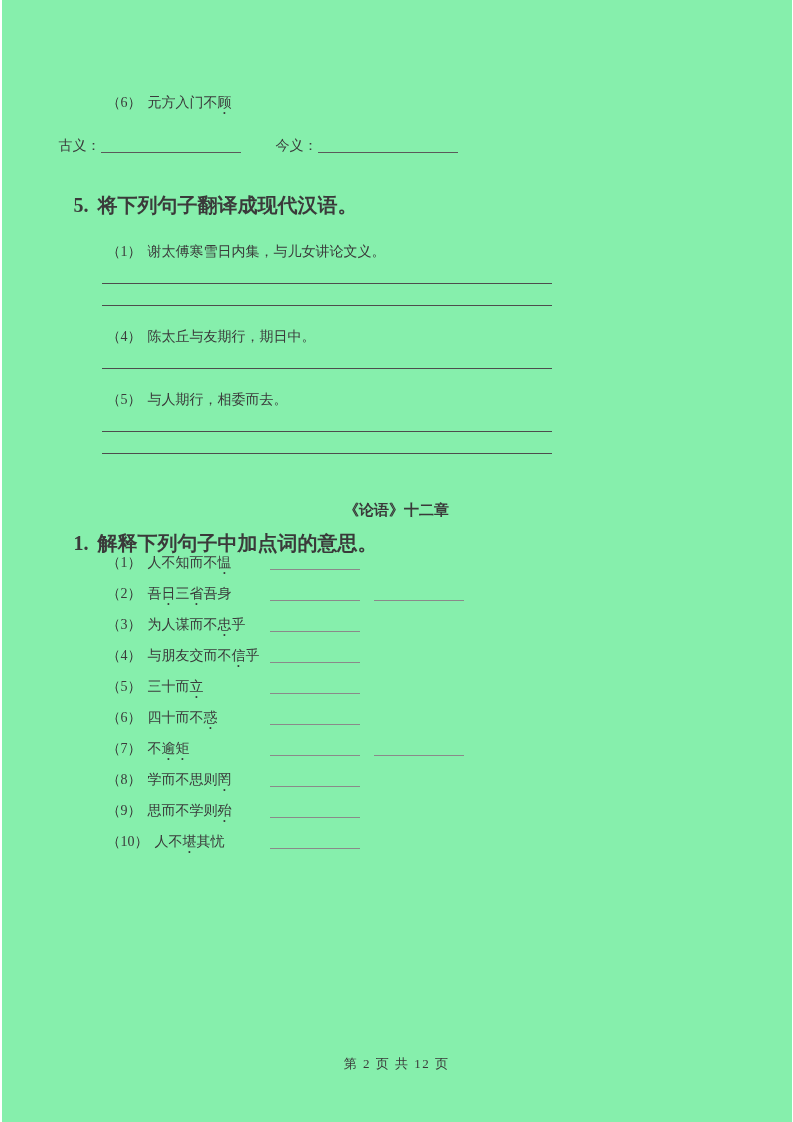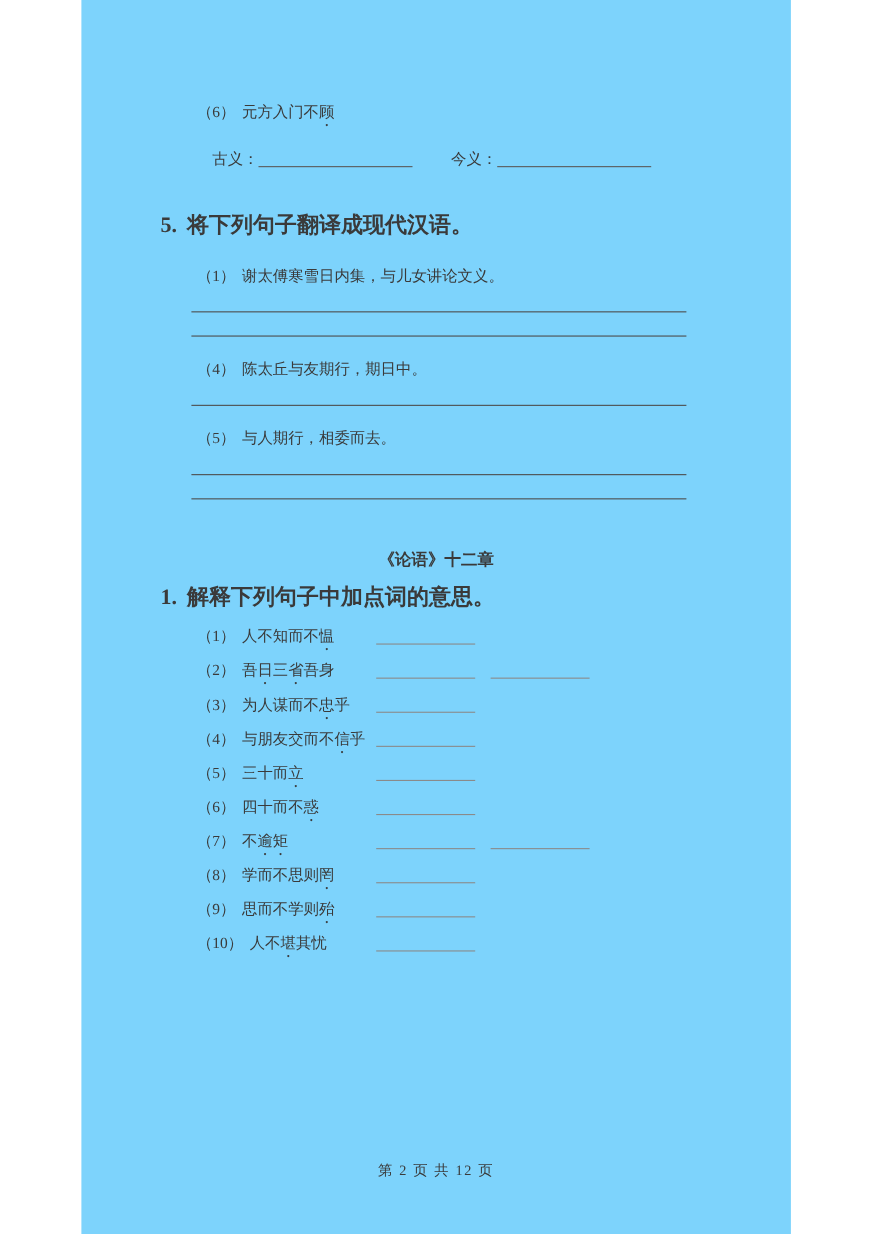--- a/index.html
+++ b/index.html
@@ -3,34 +3,34 @@
 <meta charset="utf-8">
 <style>
   * { margin: 0; padding: 0; box-sizing: border-box; }
   html, body { background: #ffffff; }
   body {
     font-family: "Liberation Serif", "DejaVu Serif", serif;
     color: #3a3a3a;
   }
   .page {
     position: relative;
-    width: 645px;
+    width: 790px;
     height: 1122px;
     margin: 0 auto;
-    background: #7dd3fc;
+    background: #86efac;
     overflow: hidden;
     font-size: 14px;
     line-height: 20px;
   }
   .num { margin-right: 6px; }
   .h-num { margin-right: 9px; }
 
   
   .item6-line { padding-top: 93px; margin-left: 105px; }
-  .gy-row { margin-top: 23px; margin-left: 119px; }
+  .gy-row { margin-top: 23px; margin-left: 57px; }
   .blank-140 {
     display: inline-block; width: 140px; height: 14px;
     border-bottom: 1px solid #5a5a5a; vertical-align: -3px;
   }
   .jy-label { margin-left: 35px; }
 
   
   .q-heading { font-weight: bold; font-size: 20px; margin-left: 72px; }
   .q5-heading { margin-top: 39px; }
 
@@ -45,21 +45,21 @@
   }
 
   
   .section-title {
     margin-top: 46px; text-align: center;
     font-weight: bold; font-size: 15px; line-height: 21px;
   }
   .q1-heading { margin-top: 12px; }
 
   
-  #q1-items { margin-top: 17px; }
+  #q1-items { }
   .q1-row {
     display: flex; align-items: baseline;
     margin-left: 105px; height: 20px; margin-bottom: 11px;
   }
   .q1-label { flex: 0 0 163px; width: 163px; white-space: nowrap; }
   .q1-blanks { white-space: nowrap; }
   .q1-blanks .blank {
     display: inline-block; width: 90px; height: 14px;
     border-bottom: 1px solid #8a8a8a; vertical-align: -3px;
     margin-right: 14px;

